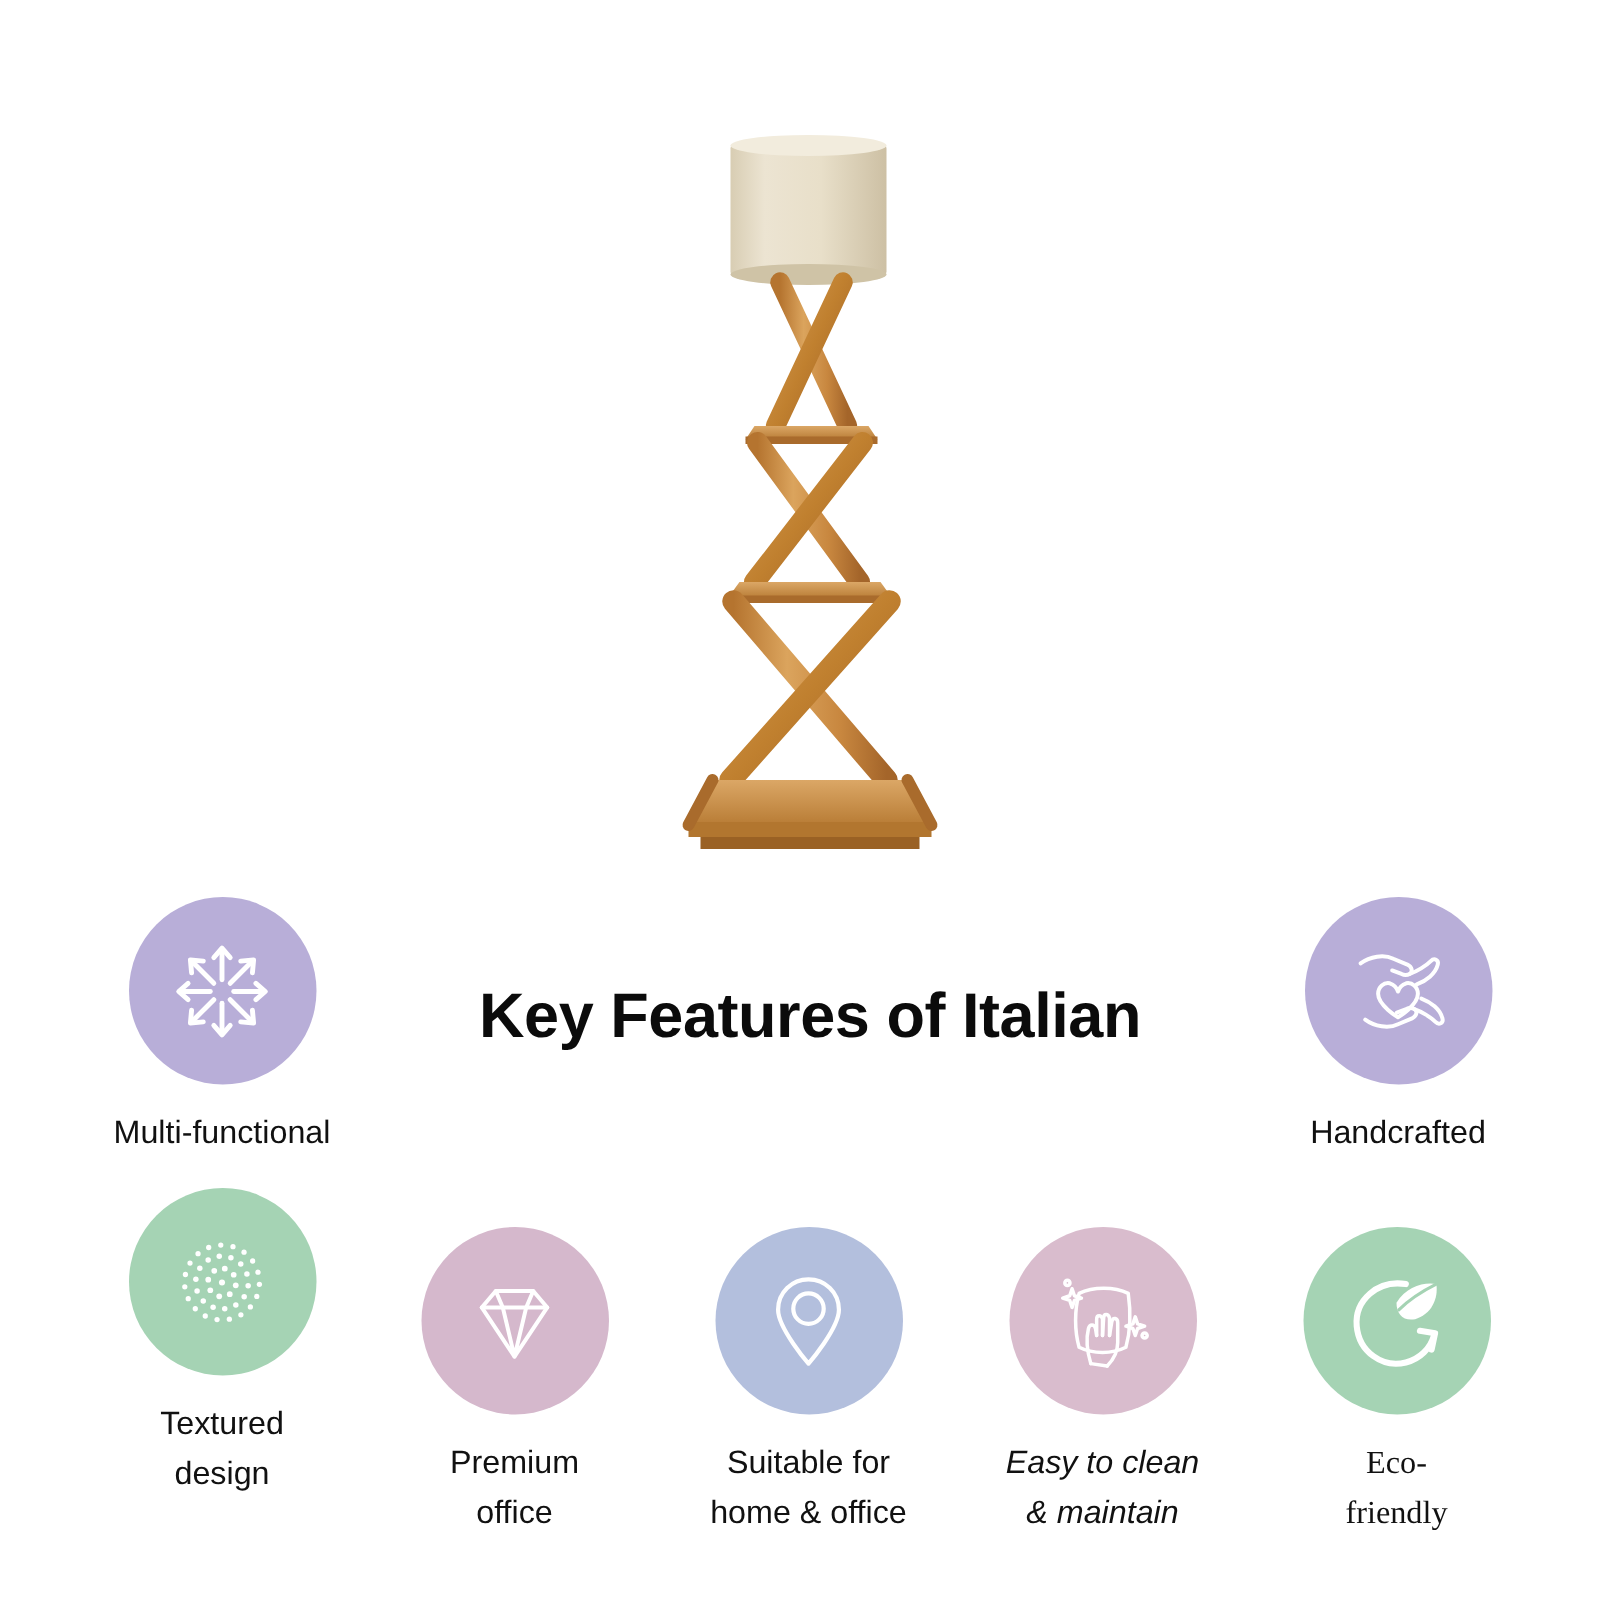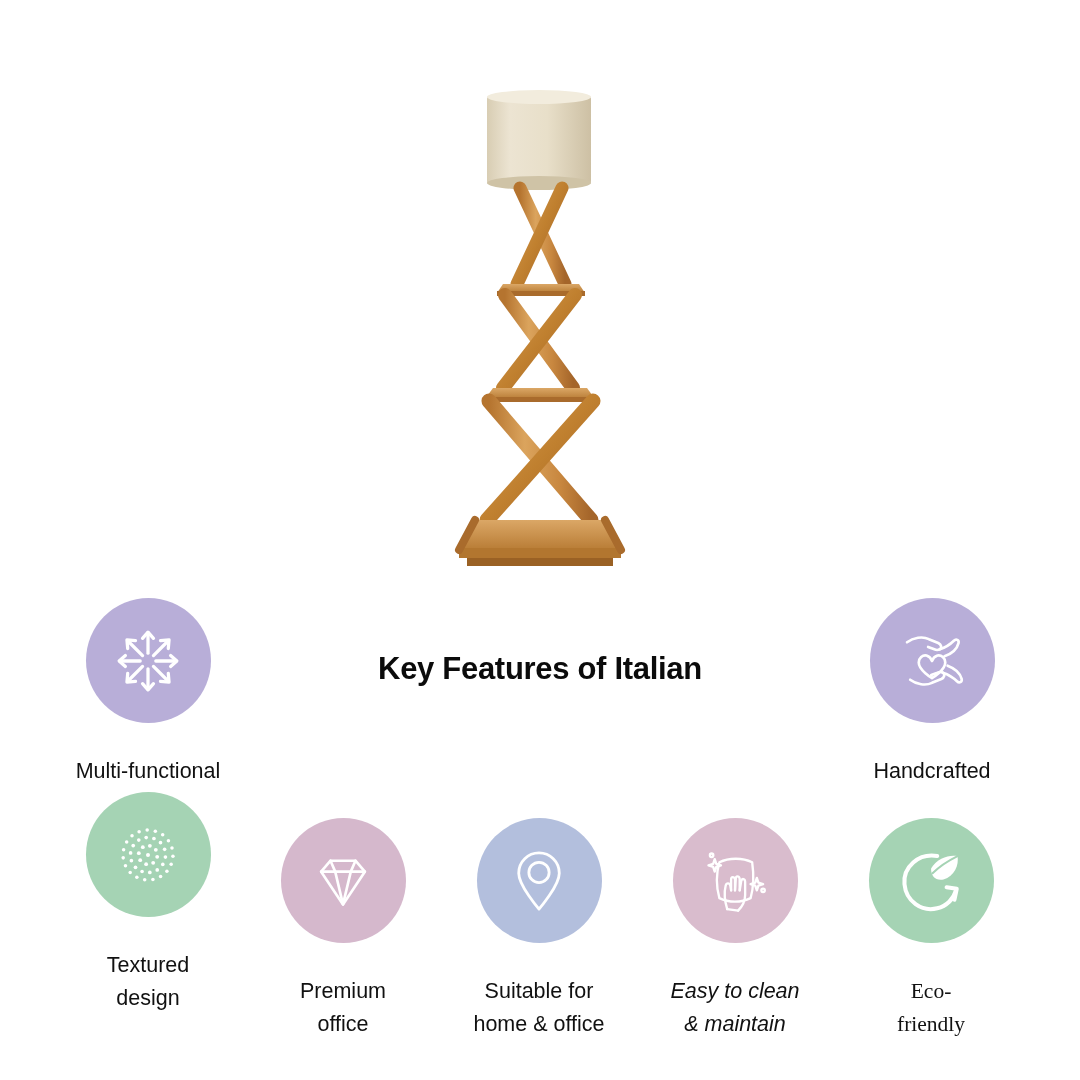--- a/index.html
+++ b/index.html
@@ -33,21 +33,21 @@
     height: 500px;
   }
 
   
   #headline {
     position: absolute;
     left: 300px;
     top: 648px;
     width: 480px;
     text-align: center;
-    font-size: 31px;
+    font-size: 42px;
     font-weight: bold;
     line-height: 1.38;
     letter-spacing: -0.3px;
     color: #0b0b0b;
   }
   #headline .line { display: block; white-space: nowrap; }
 
   
   .feature {
     position: absolute;
@@ -62,21 +62,21 @@
     display: flex;
     align-items: center;
     justify-content: center;
   }
   .feature .badge svg {
     width: 78px;
     height: 78px;
     display: block;
   }
   .feature .caption {
-    margin-top: 32px;
+    margin-top: 16px;
     font-size: 21.5px;
     line-height: 1.52;
     color: #111111;
   }
   .feature .caption .cline { display: block; }
 
   
   #feature-multi-functional { left: 53px; top: 598px; }
   #feature-handcrafted      { left: 837px; top: 598px; }
 

